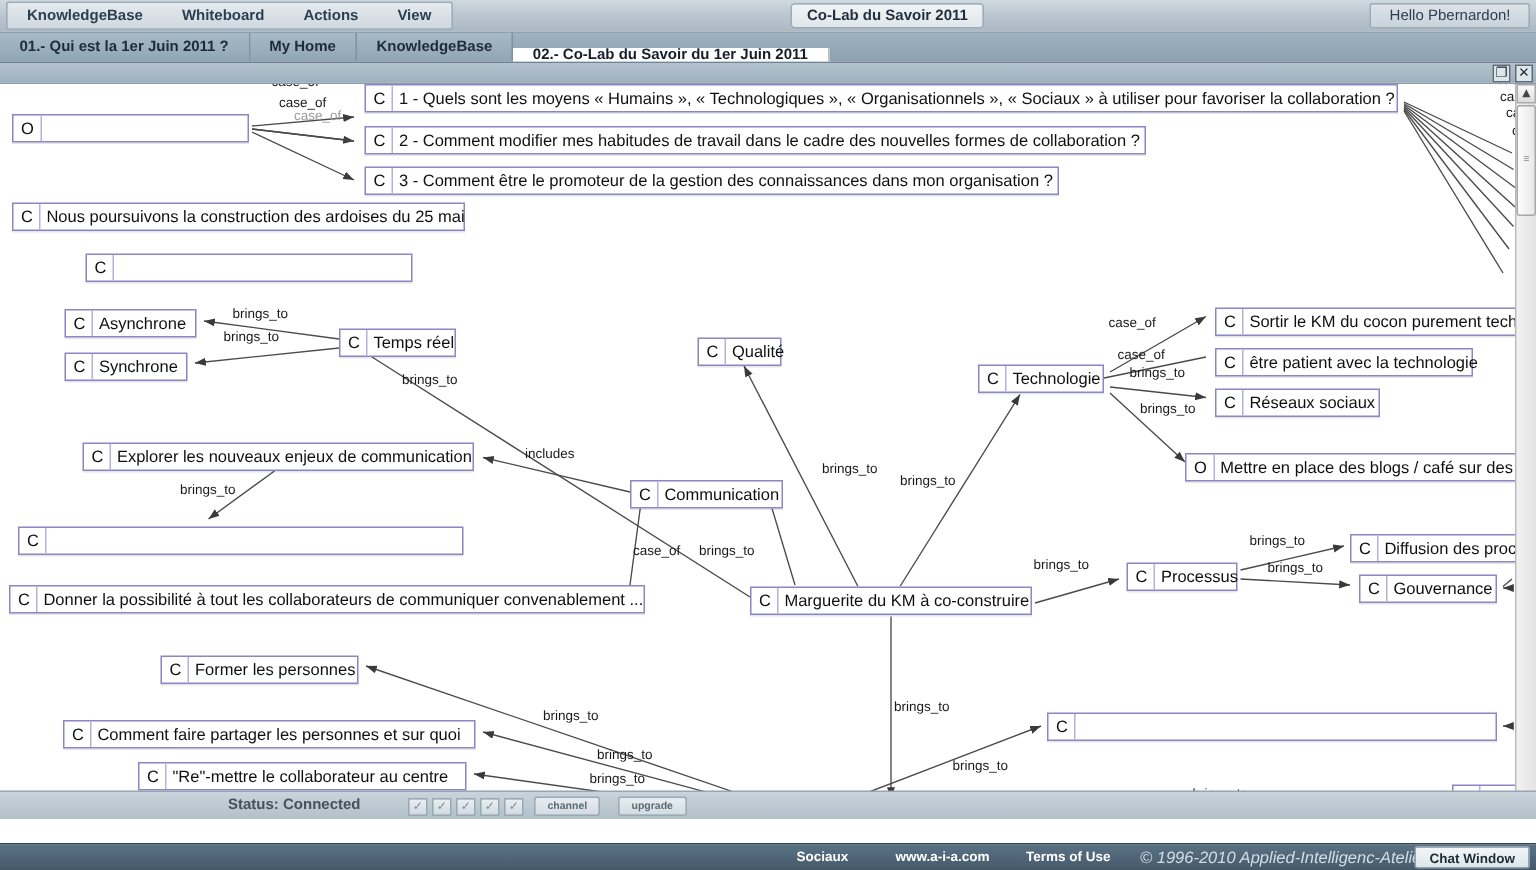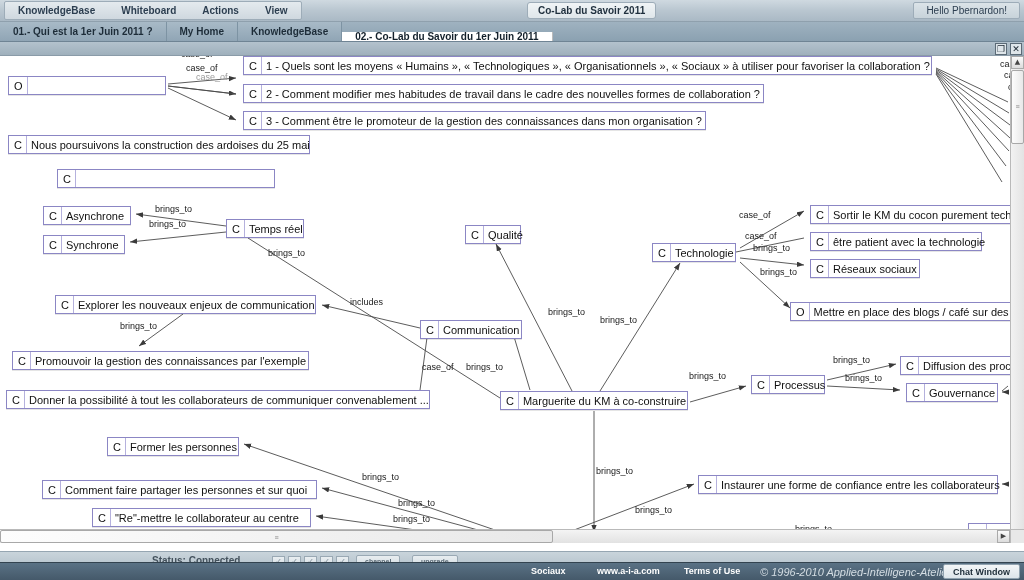--- a/index.html
+++ b/index.html
@@ -160,21 +160,21 @@
   }
   .tb-btn:first-child { border-left-width: 1px; border-radius: 3px 0 0 3px; }
   .tb-btn:last-child { border-radius: 0 3px 3px 0; }
   .tb-btn.selected {
     background: linear-gradient(to bottom, #d8eaf6 0%, #bcd8ec 100%);
     border-color: #5b9fd0; outline: 1px solid #5b9fd0;
   }
 
   
   .statusbar {
-    position: absolute; left: 0; bottom: 10px; width: 1024px; height: 19px;
+    position: absolute; left: 0; bottom: 34px; width: 1024px; height: 19px;
     background: linear-gradient(to bottom, #c9d4db 0%, #b2c0ca 100%);
     border-top: 1px solid #96a6b2;
   }
   .status-text {
     position: absolute; left: 152px; top: 3px;
     font-size: 10px; font-weight: bold; color: #44525d;
   }
   .status-chk {
     position: absolute; top: 4px; width: 13px; height: 12px;
     background: linear-gradient(to bottom,#e9eef1,#d2dbe1);
@@ -370,21 +370,20 @@
     <div class="node" style="left:55px; top:239px; width:261px;">
         <span class="kind">C</span>
         <span class="lbl">Explorer les nouveaux enjeux de communication</span>
       </div>
     <div class="node" style="left:420px;top:264px; width:102px;">
         <span class="kind">C</span>
         <span class="lbl">Communication</span>
       </div>
     <div class="node" style="left:12px; top:295px; width:297px;">
         <span class="kind">C</span>
-        <span class="lbl">Promouvoir la gestion des connaissances par l'exemple</span>
       </div>
     <div class="node" style="left:6px;  top:334px; width:424px;">
         <span class="kind">C</span>
         <span class="lbl">Donner la possibilité à tout les collaborateurs de communiquer convenablement ...</span>
       </div>
     <div class="node" style="left:500px;top:335px; width:188px;">
         <span class="kind">C</span>
         <span class="lbl">Marguerite du KM à co-construire</span>
       </div>
     <div class="node" style="left:751px;top:319px; width:74px;">
@@ -406,21 +405,20 @@
     <div class="node" style="left:42px; top:424px; width:275px;">
         <span class="kind">C</span>
         <span class="lbl">Comment faire partager les personnes et sur quoi</span>
       </div>
     <div class="node" style="left:92px; top:452px; width:219px;">
         <span class="kind">C</span>
         <span class="lbl">"Re"-mettre le collaborateur au centre</span>
       </div>
     <div class="node" style="left:698px;top:419px; width:300px;">
         <span class="kind">C</span>
-        <span class="lbl">Instaurer une forme de confiance entre les collaborateurs</span>
       </div>
     <div class="node" style="left:530px;top:478px; width:133px;">
         <span class="kind">C</span>
         <span class="lbl">Ressources Humaines</span>
       </div>
     <div class="node" style="left:968px;top:467px; width:62px;">
         <span class="kind">C</span>
         <span class="lbl">Mettre</span>
       </div>
     <div class="node" style="left:192px;top:477px; width:115px;">

